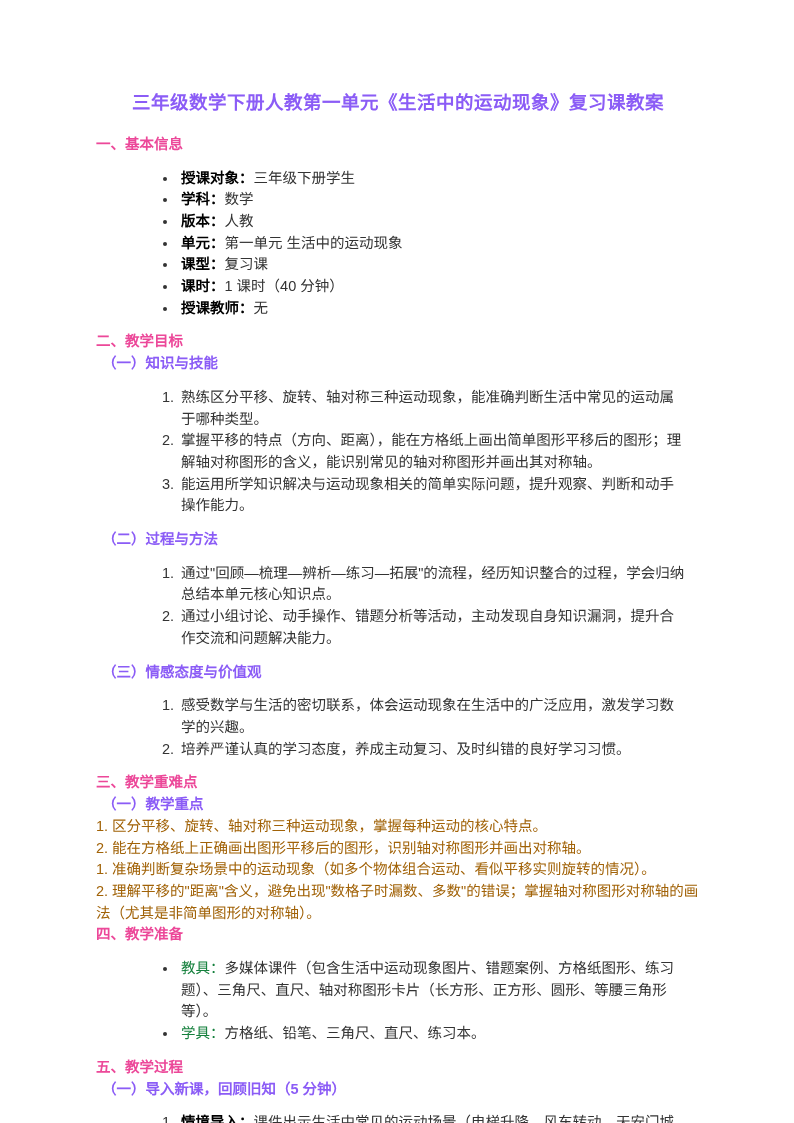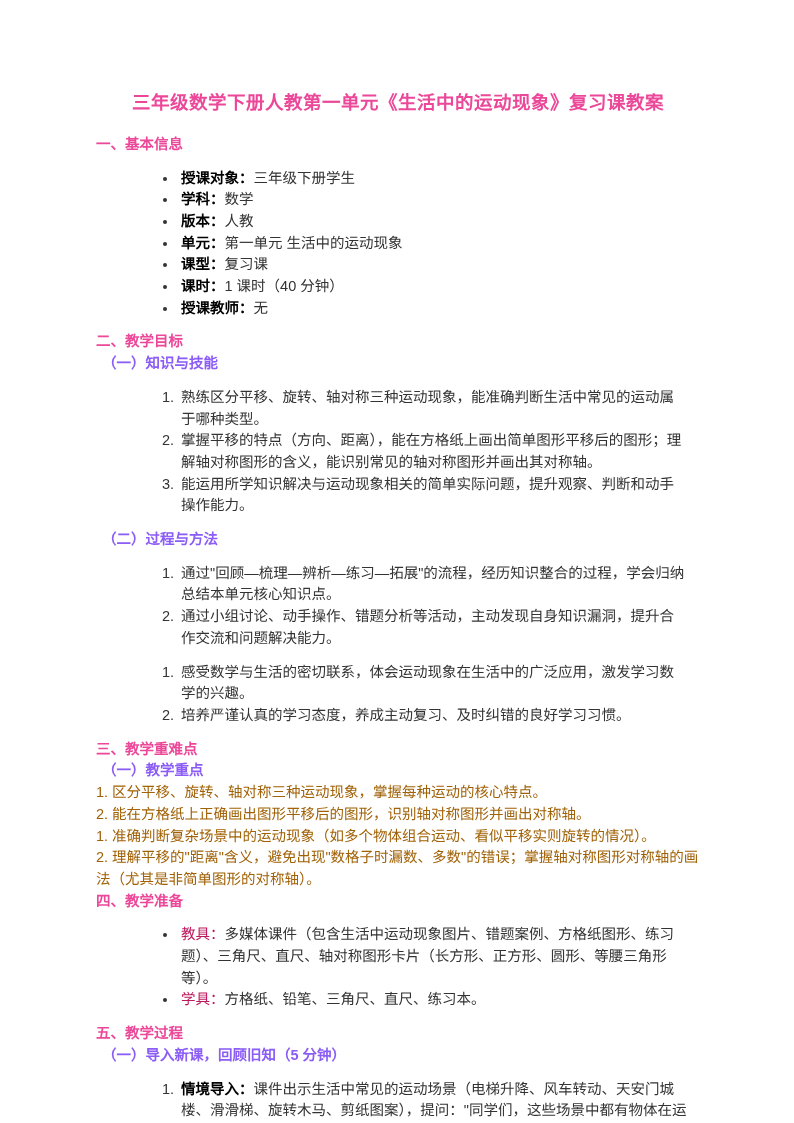--- a/index.html
+++ b/index.html
@@ -14,21 +14,21 @@
   .page {
     width: 794px;
     height: 1123px;
     padding: 90px 94px 40px 96px;
     overflow: hidden;
     background: #ffffff;
   }
   .doc-title {
     font-size: 18.5px;
     font-weight: bold;
-    color: #ec4899;
+    color: #8b5cf6;
     text-align: center;
     line-height: 1.45;
     margin-bottom: 17px;
     letter-spacing: 0.5px;
   }
   .h2 {
     font-size: 14.5px;
     font-weight: bold;
     color: #ec4899;
     line-height: 21.7px;
@@ -47,21 +47,21 @@
   }
   ul.bullets, ol.nums {
     margin: 12px;
     padding-left: 70px;
     font-size: 14.5px;
     line-height: 21.7px;
     color: #333333;
   }
   ul.bullets li, ol.nums li { padding-left: 3px; }
   .lbl-b { font-weight: bold; color: #000000; }
-  .lbl { color: #be185d; }
+  .lbl { color: #15803d; }
   .val { color: #333333; }
 </style>
 </head>
 <body>
 
 <div class="page">
 
   <h1 class="doc-title">三年级数学下册人教第一单元《生活中的运动现象》复习课教案</h1>
 
   <div class="h2">一、基本信息</div>
@@ -83,20 +83,21 @@
     <li>掌握平移的特点（方向、距离），能在方格纸上画出简单图形平移后的图形；理解轴对称图形的含义，能识别常见的轴对称图形并画出其对称轴。</li>
     <li>能运用所学知识解决与运动现象相关的简单实际问题，提升观察、判断和动手操作能力。</li>
   </ol>
 
   <div class="h3">（二）过程与方法</div>
   <ol class="nums">
     <li>通过"回顾—梳理—辨析—练习—拓展"的流程，经历知识整合的过程，学会归纳总结本单元核心知识点。</li>
     <li>通过小组讨论、动手操作、错题分析等活动，主动发现自身知识漏洞，提升合作交流和问题解决能力。</li>
   </ol>
 
+  <div class="h3">（三）情感态度与价值观</div>
   <ol class="nums">
     <li>感受数学与生活的密切联系，体会运动现象在生活中的广泛应用，激发学习数学的兴趣。</li>
     <li>培养严谨认真的学习态度，养成主动复习、及时纠错的良好学习习惯。</li>
   </ol>
 
   <div class="h2">三、教学重难点</div>
 
   <div class="h3">（一）教学重点</div>
   <p class="para">1. 区分平移、旋转、轴对称三种运动现象，掌握每种运动的核心特点。</p>
   <p class="para">2. 能在方格纸上正确画出图形平移后的图形，识别轴对称图形并画出对称轴。</p>

